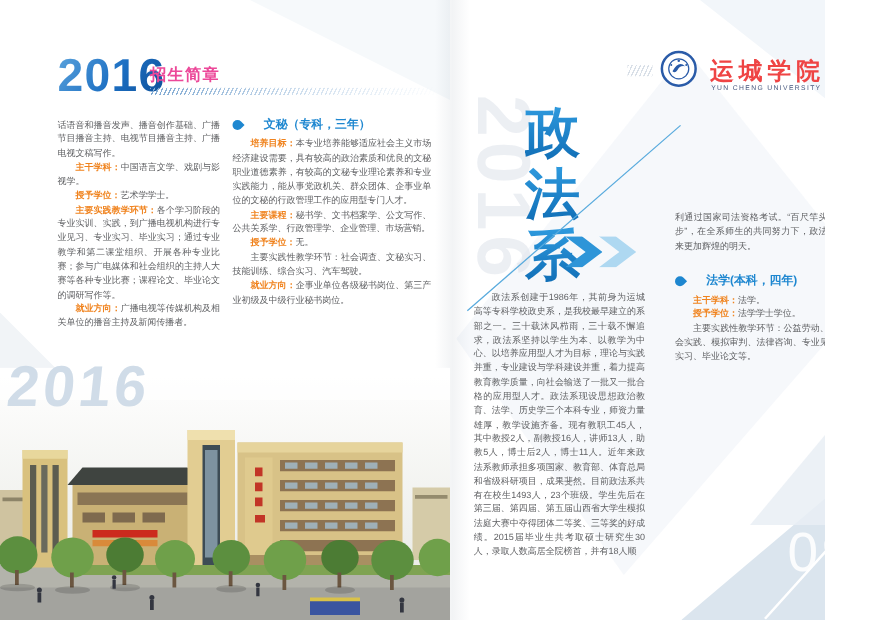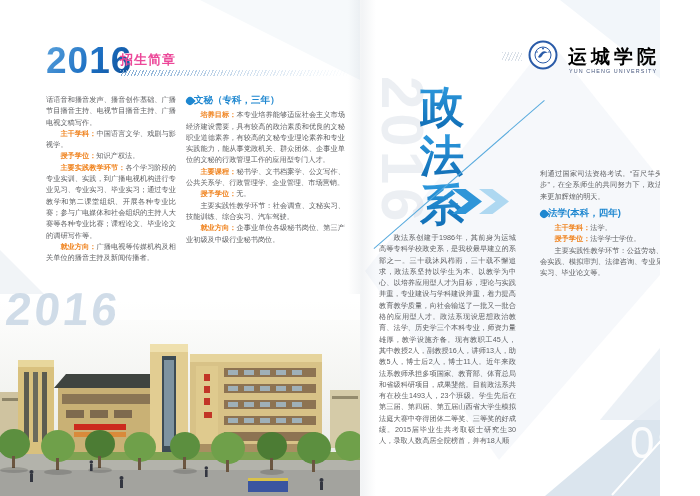--- a/index.html
+++ b/index.html
@@ -21,34 +21,34 @@
   .hdr-hatch{position:absolute;left:74px;top:26px;width:230px;height:6px;
     background:repeating-linear-gradient(115deg,#7fa9d2 0 1px,transparent 1px 3px);
     -webkit-mask-image:linear-gradient(to right,#000 0%,rgba(0,0,0,.35) 55%,transparent 100%);
             mask-image:linear-gradient(to right,#000 0%,rgba(0,0,0,.35) 55%,transparent 100%);}
 
   
   .col{position:absolute;font-size:7.2px;line-height:11.3px;color:#5f6063;text-align:justify;}
   .para{margin:0;text-indent:2em;}
   .para.noindent{text-indent:0;}
   .lbl{color:#f0831e;font-weight:bold;}
-  .sec-hd{display:flex;align-items:flex-end;gap:0;color:#1e87d0;font-weight:bold;
+  .sec-hd{display:flex;align-items:center;gap:17px;color:#1e87d0;font-weight:bold;
           font-size:9.5px;text-indent:0;margin:0 0 4px 0;}
   .bullet{width:8px;height:8px;background:#1e87d0;border-radius:50% 0 50% 50%;
           transform:rotate(45deg);flex:0 0 auto;}
 
   
   .photo{position:absolute;left:0;top:294px;width:360px;height:202px;overflow:hidden;}
   .photo-mark{position:absolute;left:6px;top:282px;font-size:46px;font-weight:800;
     color:#ccd9e6;letter-spacing:3px;transform:skewX(-6deg);opacity:.9;z-index:3;}
 
   
   .logo{position:absolute;left:528px;top:40px;}
   .logo-cn{position:absolute;left:40px;top:4px;font-family:"Liberation Serif",serif;
-    font-weight:bold;font-size:19px;color:#000000;letter-spacing:4px;white-space:nowrap;}
+    font-weight:bold;font-size:19px;color:#ef4444;letter-spacing:4px;white-space:nowrap;}
   .logo-en{position:absolute;left:41px;top:28px;font-size:5.4px;color:#46577d;letter-spacing:1.1px;white-space:nowrap;}
   .logo-hatch{position:absolute;left:-26px;top:12px;width:20px;height:9px;opacity:.4;
     background:repeating-linear-gradient(115deg,#9fb0c4 0 1px,transparent 1px 3px);}
 
   .dept-mark{position:absolute;left:376px;top:76px;writing-mode:vertical-rl;
     font-size:60px;font-weight:800;color:#dde2ea;opacity:.55;letter-spacing:4px;line-height:52px;}
   .dept-title{position:absolute;left:420px;top:82px;}
   .dept-char{display:block;font-size:44px;line-height:49px;font-weight:bold;
     background:linear-gradient(180deg,#2f9ce0 0%,#0f6cb4 100%);
     -webkit-background-clip:text;background-clip:text;color:transparent;}
@@ -80,21 +80,21 @@
 
   <div class="hdr">
     <span class="hdr-year">2016</span>
     <span class="hdr-title">招生简章</span>
     <span class="hdr-hatch"></span>
   </div>
 
   <div class="col" style="left:46px;top:94px;width:130px;">
     <p class="para noindent"><span class="lbl"></span><span>话语音和播音发声、播音创作基础、广播节目播音主持、电视节目播音主持、广播电视文稿写作。</span></p>
     <p class="para"><span class="lbl">主干学科：</span><span>中国语言文学、戏剧与影视学。</span></p>
-    <p class="para"><span class="lbl">授予学位：</span><span>知识产权法。</span></p>
+    <p class="para"><span class="lbl">授予学位：</span><span>艺术学学士。</span></p>
     <p class="para"><span class="lbl">主要实践教学环节：</span><span>各个学习阶段的专业实训、实践，到广播电视机构进行专业见习、专业实习、毕业实习；通过专业教学和第二课堂组织、开展各种专业比赛；参与广电媒体和社会组织的主持人大赛等各种专业比赛；课程论文、毕业论文的调研写作等。</span></p>
     <p class="para"><span class="lbl">就业方向：</span><span>广播电视等传媒机构及相关单位的播音主持及新闻传播者。</span></p>
   </div>
 
   <div class="col" style="left:186px;top:94px;width:159px;">
     <div class="sec-hd">
       <span class="bullet"></span>
       <span>文秘（专科，三年）</span>
     </div>
     <p class="para"><span class="lbl">培养目标：</span><span>本专业培养能够适应社会主义市场经济建设需要，具有较高的政治素质和优良的文秘职业道德素养，有较高的文秘专业理论素养和专业实践能力，能从事党政机关、群众团体、企事业单位的文秘的行政管理工作的应用型专门人才。</span></p>
@@ -255,21 +255,21 @@
   <div class="diag-blue"></div>
   <span class="chev chev1"></span>
   <span class="chev chev2"></span>
 
   <div class="col" style="left:379px;top:232px;width:137px;">
     <p class="para"><span>政法系创建于1986年，其前身为运城高等专科学校政史系，是我校最早建立的系部之一。三十载沐风栉雨，三十载不懈追求，政法系坚持以学生为本、以教学为中心、以培养应用型人才为目标，理论与实践并重，专业建设与学科建设并重，着力提高教育教学质量，向社会输送了一批又一批合格的应用型人才。政法系现设思想政治教育、法学、历史学三个本科专业，师资力量雄厚，教学设施齐备。现有教职工45人，其中教授2人，副教授16人，讲师13人，助教5人，博士后2人，博士11人。近年来政法系教师承担多项国家、教育部、体育总局和省级科研项目，成果斐然。目前政法系共有在校生1493人，23个班级。学生先后在第三届、第四届、第五届山西省大学生模拟法庭大赛中夺得团体二等奖、三等奖的好成绩。2015届毕业生共考取硕士研究生30人，录取人数高居全院榜首，并有18人顺</span></p>
   </div>
 
   <div class="col" style="left:540px;top:168px;width:152px;">
     <p class="para noindent"><span>利通过国家司法资格考试。“百尺竿头，更进一步”，在全系师生的共同努力下，政法系将会迎来更加辉煌的明天。</span></p>
-    <div class="sec-hd" style="margin-top:5px;">
+    <div class="sec-hd" style="margin-top:17px;">
       <span class="bullet"></span>
       <span>法学(本科，四年)</span>
     </div>
     <p class="para"><span class="lbl">主干学科：</span><span>法学。</span></p>
     <p class="para"><span class="lbl">授予学位：</span><span>法学学士学位。</span></p>
     <p class="para"><span class="lbl"></span><span>主要实践性教学环节：公益劳动、大学生社会实践、模拟审判、法律咨询、专业见习、毕业实习、毕业论文等。</span></p>
   </div>
 
   <div class="diag-white"></div>
   <div class="pageno">09</div>

